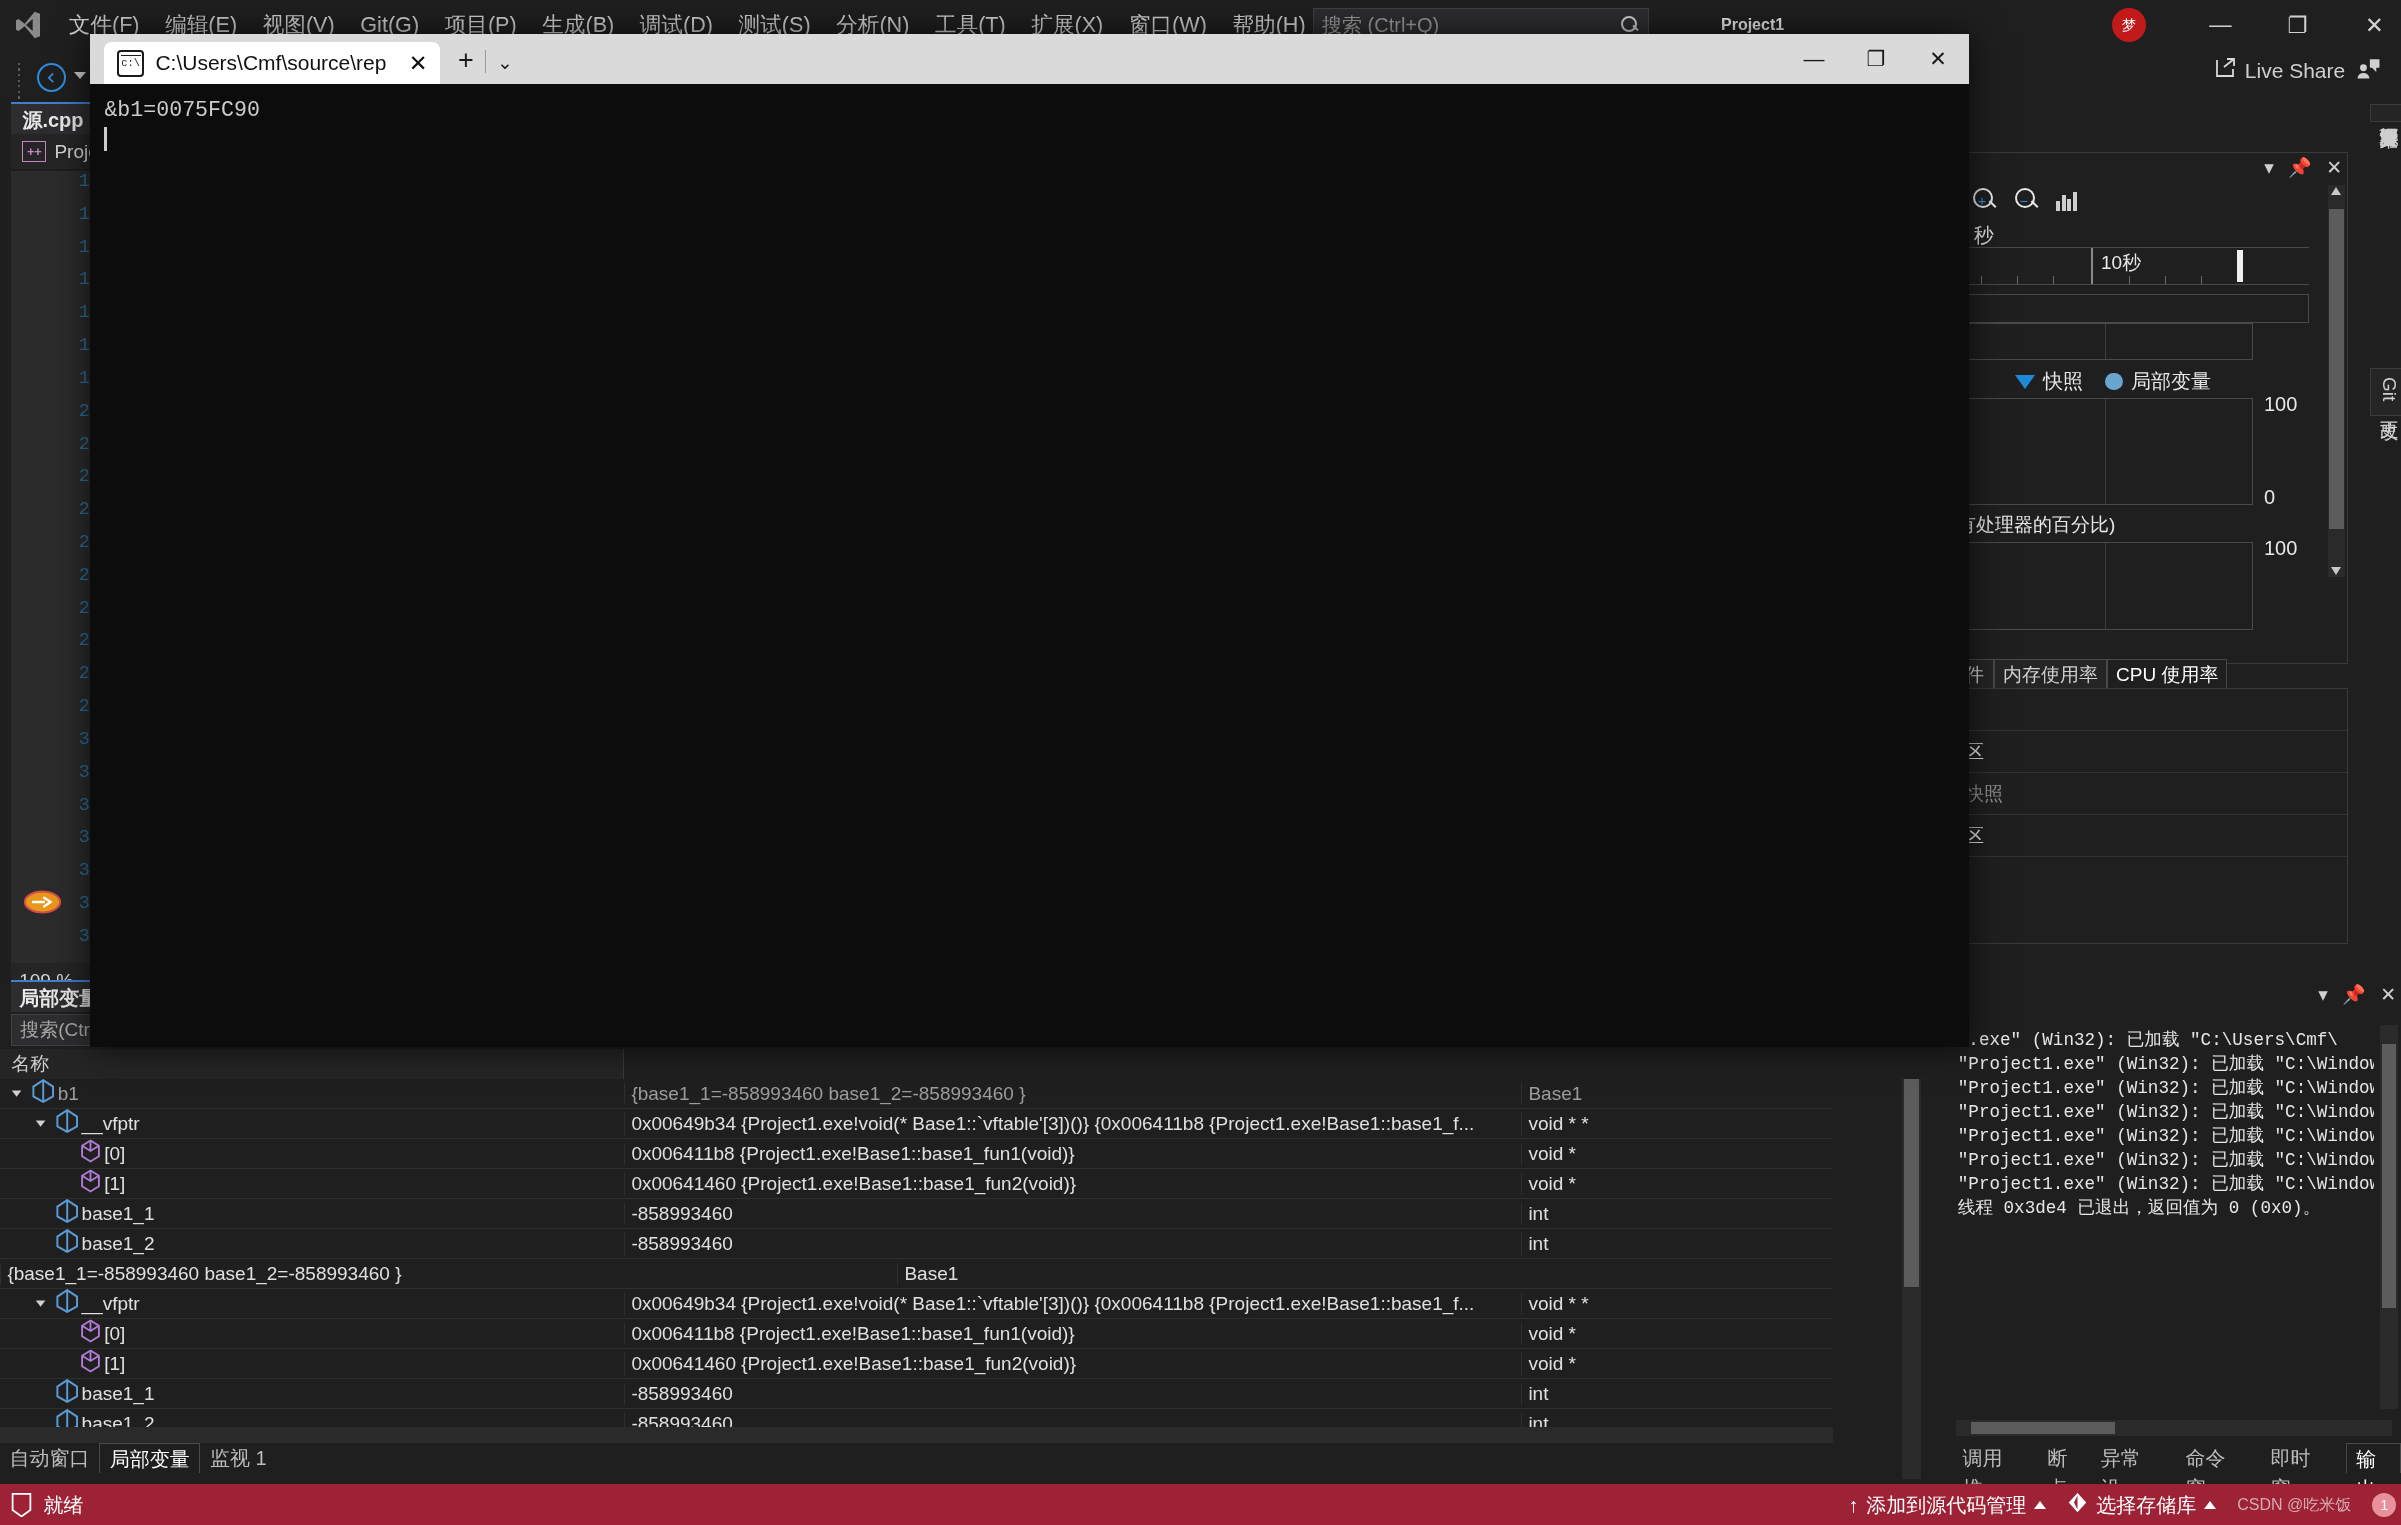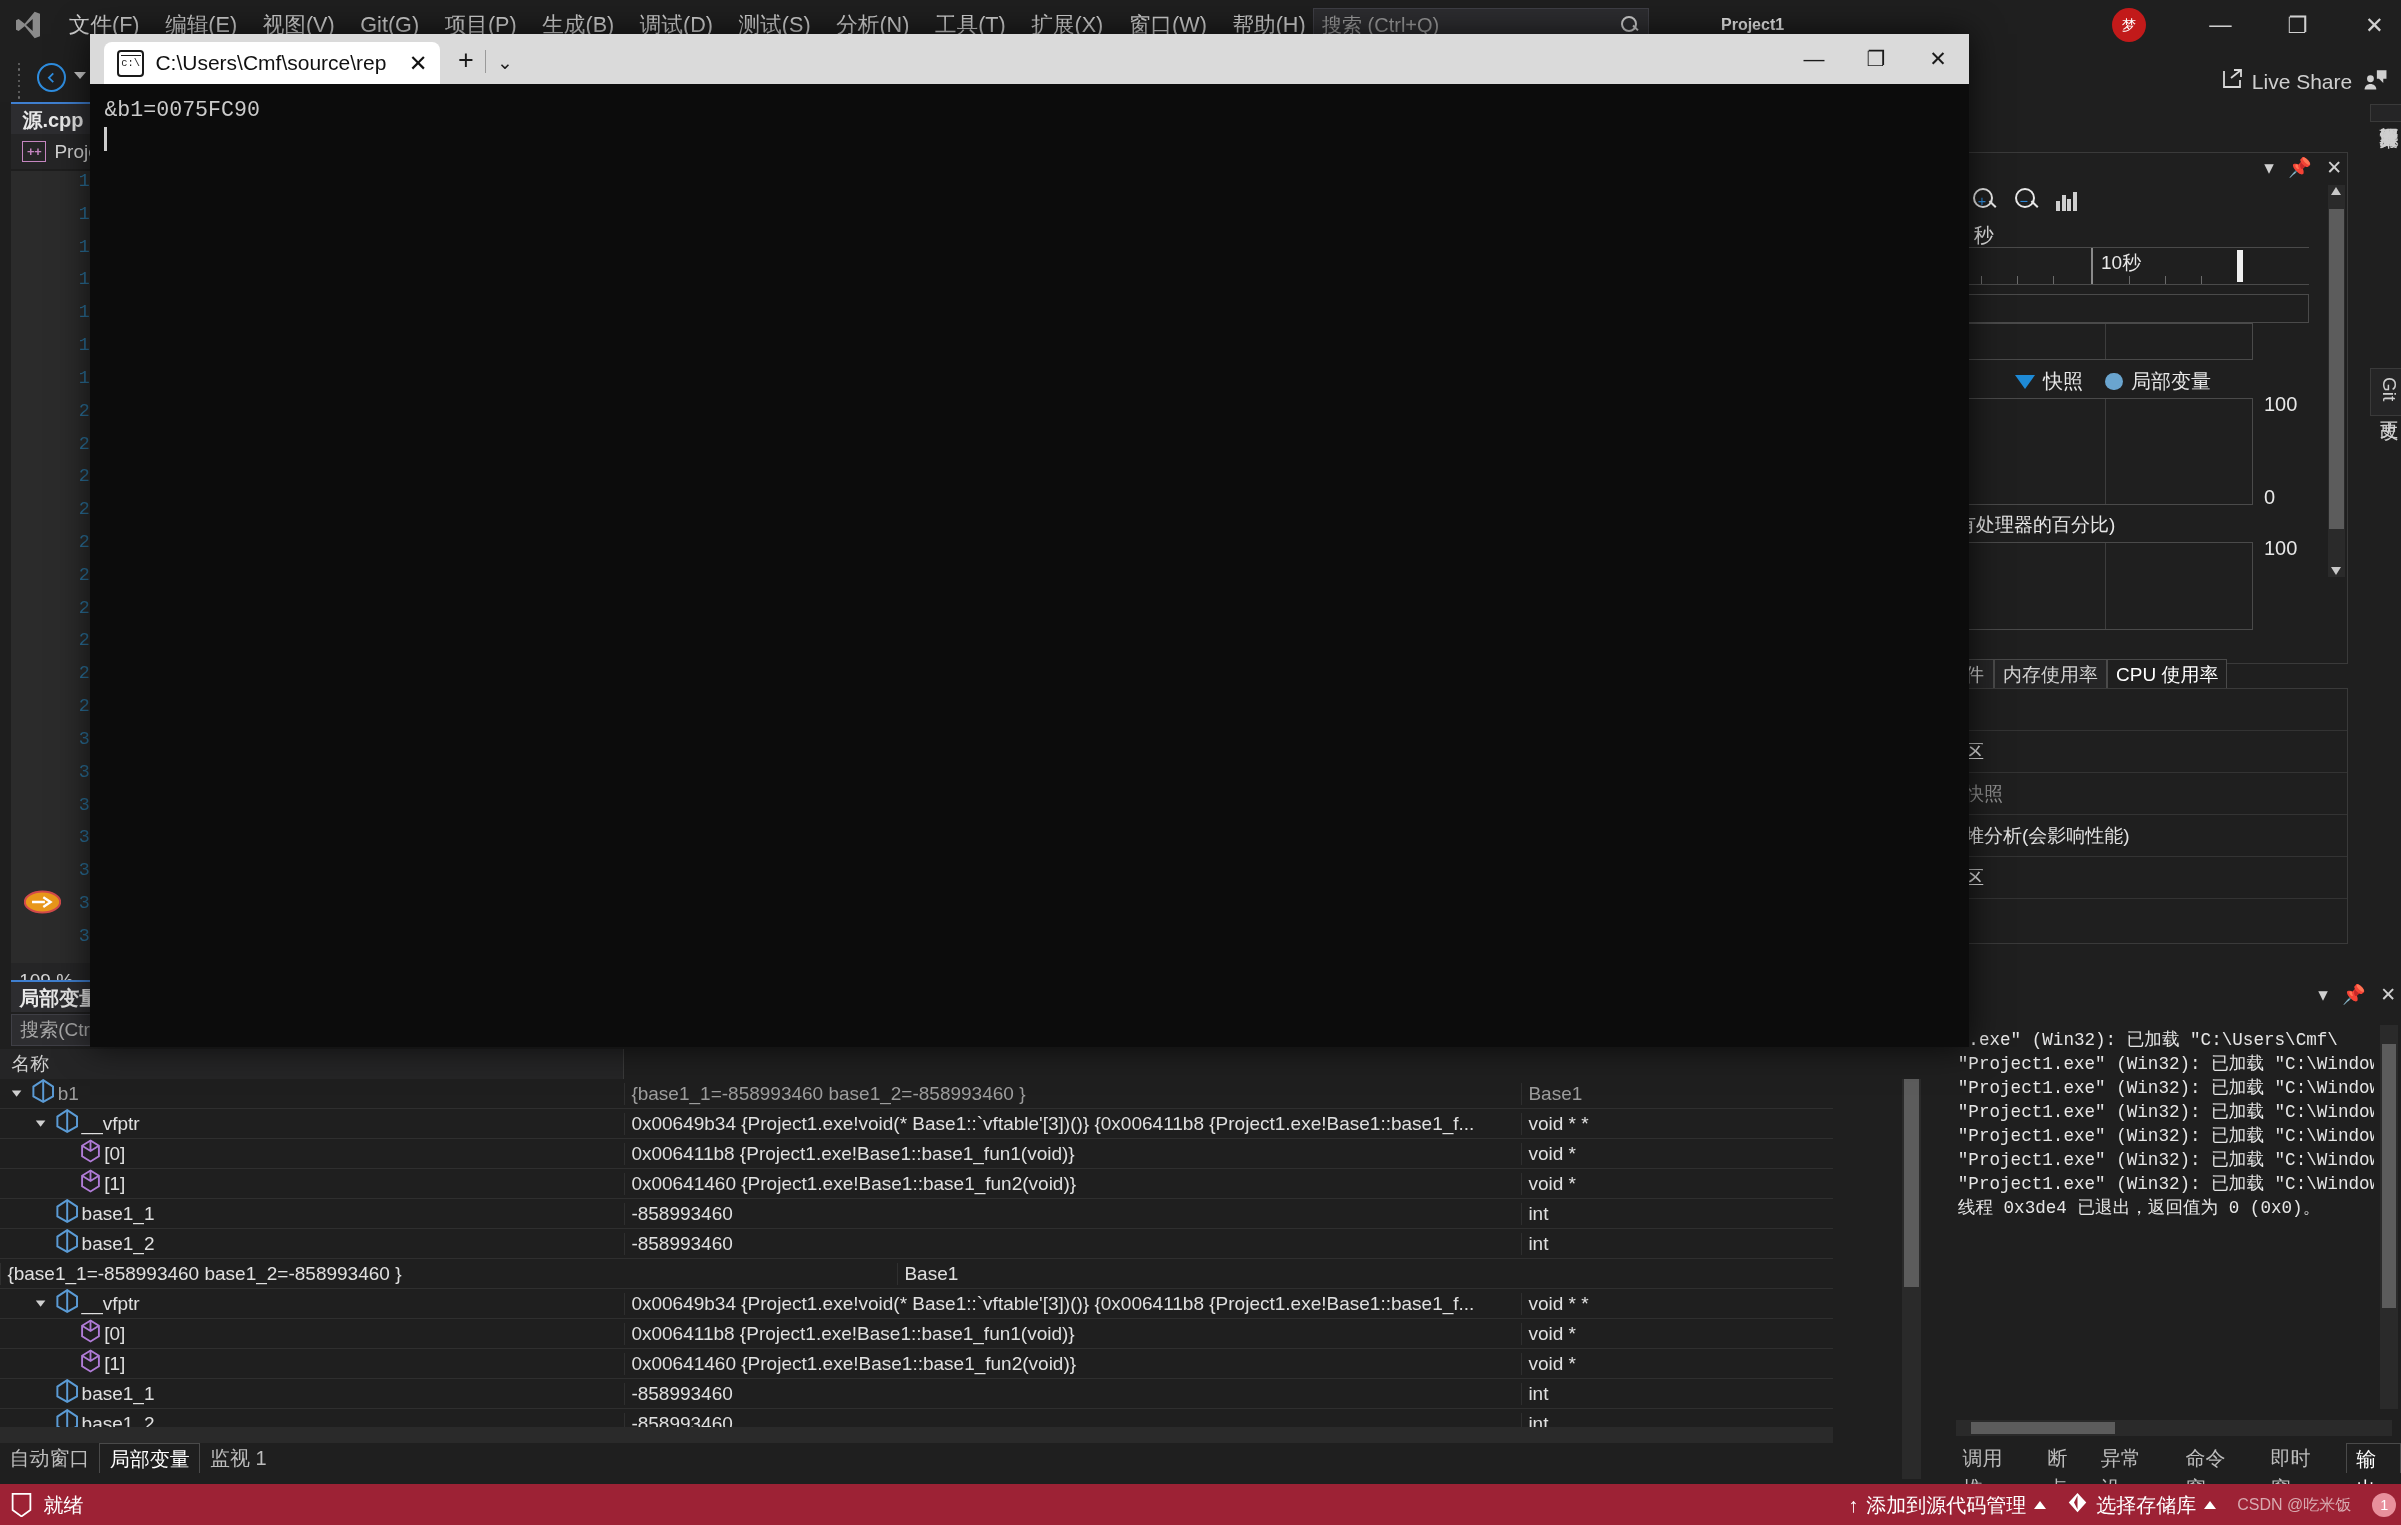--- a/index.html
+++ b/index.html
@@ -49,22 +49,22 @@
     display: flex; align-items: center; justify-content: center;
   }
   .wincaption {
     position: absolute; top: 0; height: 50px; width: 77px;
     display: flex; align-items: center; justify-content: center;
     color: #d0d0d0; font-size: 22.4px;
   }
 
   
   .liveshare-row {
-    position: absolute; right: 12px; top: 56px; height: 40px;
-    display: flex; align-items: flex-end; gap: 11.2px;
+    position: absolute; right: 19px; top: 56px; height: 40px;
+    display: flex; align-items: flex-start; gap: 11.2px;
   }
   .liveshare-btn { display: flex; align-items: center; gap: 8px; color: #cfcfcf; font-size: 21px; }
   .liveshare-btn svg { width: 24px; height: 24px; }
   .feedback-ic svg { width: 25.6px; height: 25.6px; }
 
   
   .left-strip {
     position: absolute; left: 0; top: 50px; width: 96px; height: 930px;
     background: #1f1f1f;
   }
@@ -675,21 +675,20 @@
   <div class="diag-tabs">
     <div class="dtab" style="width:38px;overflow:hidden">件</div>
     <div class="dtab">内存使用率</div>
     <div class="dtab active">CPU 使用率</div>
   </div>
 
   <div class="diag-list">
     <div class="dl-row"></div>
     <div class="dl-row">区</div>
     <div class="dl-row dim2">快照</div>
-    <div class="dl-row">堆分析(会影响性能)</div>
     <div class="dl-row">区</div>
   </div>
 
   <div class="right-rail">
     <div class="rail-item" style="top:0">解决方案资源管理器</div>
     <div class="rail-item" style="top:264px">Git 更改</div>
   </div>
 
   <div class="out-panel">
     <div class="panel-caps">

